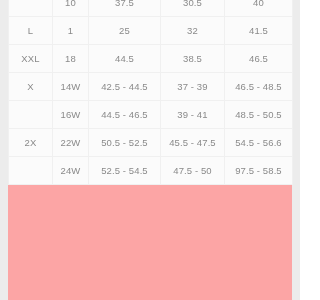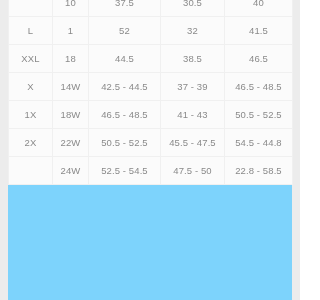--- a/index.html
+++ b/index.html
@@ -9,21 +9,21 @@
     height: 300px;
     overflow: hidden;
     background: #ffffff;
     font-family: "Liberation Sans", sans-serif;
   }
 
   #size-chart-viewport {
     position: relative;
     width: 300px;
     height: 300px;
-    background: #7dd3fc;
+    background: #fca5a5;
     overflow: hidden;
   }
 
   
   .gutter {
     position: absolute;
     top: 0;
     bottom: 0;
     width: 8px;
     background: #ececec;
@@ -94,56 +94,56 @@
           <tr>
             <td class="empty-cell"></td>
             <td>10</td>
             <td>37.5</td>
             <td>30.5</td>
             <td>40</td>
           </tr>
           <tr>
             <td class="group-label">L</td>
             <td>1</td>
-            <td>52</td>
+            <td>25</td>
             <td>32</td>
             <td>41.5</td>
           </tr>
           <tr>
             <td class="group-label">XXL</td>
             <td>18</td>
             <td>44.5</td>
             <td>38.5</td>
             <td>46.5</td>
           </tr>
           <tr>
             <td class="group-label">X</td>
             <td>14W</td>
             <td>42.5 - 44.5</td>
             <td>37 - 39</td>
             <td>46.5 - 48.5</td>
           </tr>
           <tr>
-            <td class="group-label">1X</td>
-            <td>18W</td>
-            <td>46.5 - 48.5</td>
-            <td>41 - 43</td>
-            <td>50.5 - 52.5</td>
+            <td class="empty-cell"></td>
+            <td>16W</td>
+            <td>44.5 - 46.5</td>
+            <td>39 - 41</td>
+            <td>48.5 - 50.5</td>
           </tr>
           <tr>
             <td class="group-label">2X</td>
             <td>22W</td>
             <td>50.5 - 52.5</td>
             <td>45.5 - 47.5</td>
-            <td>54.5 - 44.8</td>
+            <td>54.5 - 56.6</td>
           </tr>
           <tr>
             <td class="empty-cell"></td>
             <td>24W</td>
             <td>52.5 - 54.5</td>
             <td>47.5 - 50</td>
-            <td>22.8 - 58.5</td>
+            <td>97.5 - 58.5</td>
           </tr>
         </tbody>
     </table>
   </div>
 
 </div>
 
 </body></html>

